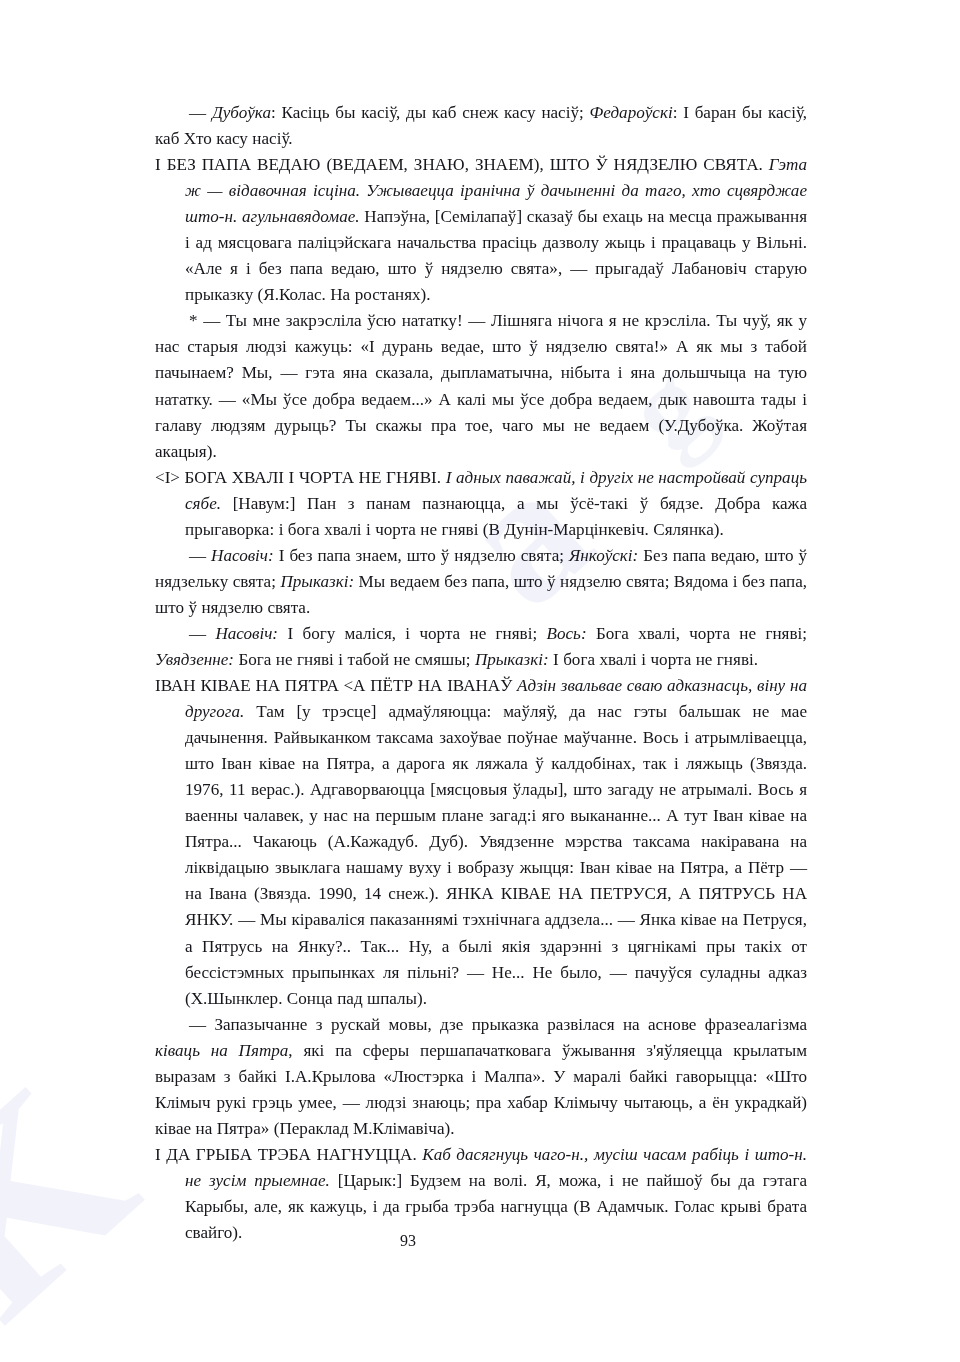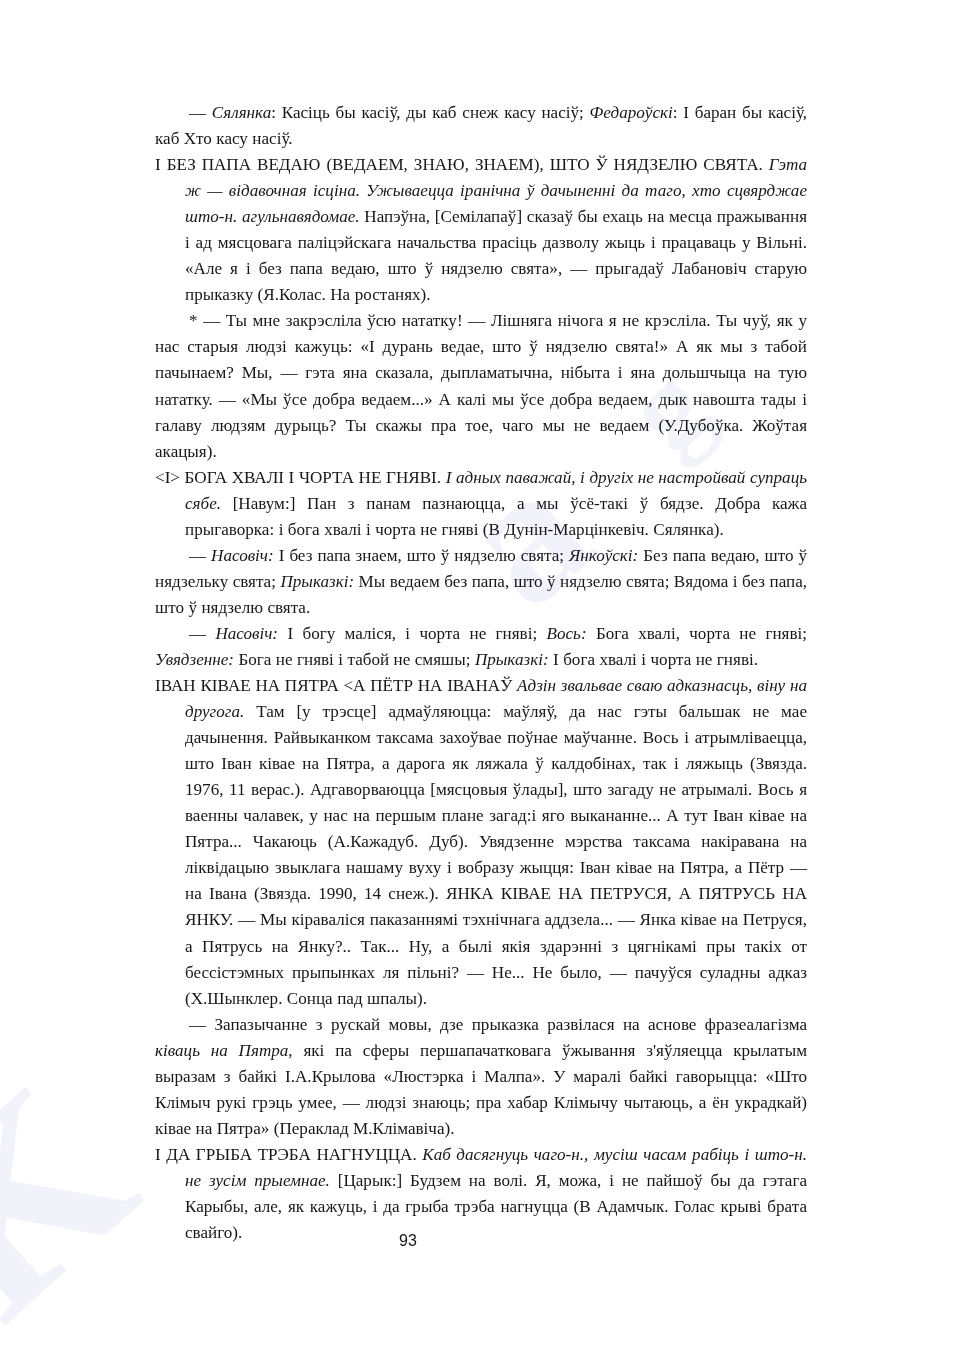--- a/index.html
+++ b/index.html
@@ -86,39 +86,39 @@
 
   i, .it { font-style: italic; }
 
   .pagenum {
     position: absolute;
     left: 0;
     top: 1232px;
     width: 816px;
     text-align: center;
     font-size: 16px;
-    font-family: Liberation Sans, sans-serif;
+    font-family: Liberation Serif, serif;
     color: #16161c;
     z-index: 2;
   }
 </style>
 </head>
 <body>
 
 <div class="page">
 
   <div class="watermark">
     <div class="wm-text wm-a">K</div>
     <div class="wm-text wm-b">a</div>
     <div class="wm-text wm-c">g</div>
   </div>
 
   <div class="textblock">
 
-    <p class="para p-dash"><span>— </span><i class="it">Сялянка</i><span>: Касіць бы касіў, ды каб снеж касу насіў; </span><i class="it">Федароўскі</i><span>: І баран бы касіў, каб Хто касу насіў.</span></p>
+    <p class="para p-dash"><span>— </span><i class="it">Дубоўка</i><span>: Касіць бы касіў, ды каб снеж касу насіў; </span><i class="it">Федароўскі</i><span>: І баран бы касіў, каб Хто касу насіў.</span></p>
 
     <p class="para p-hang"><span>І БЕЗ ПАПА ВЕДАЮ (ВЕДАЕМ, ЗНАЮ, ЗНАЕМ), ШТО Ў НЯДЗЕЛЮ СВЯТА. </span><i class="it">Гэта ж — відавочная ісціна. Ужываецца іранічна ў дачыненні да таго, хто сцвярджае што-н. агульнавядомае.</i><span> Напэўна, [Семілапаў] сказаў бы ехаць на месца пражывання і ад мясцовага паліцэйскага начальства прасіць дазволу жыць і працаваць у Вільні. «Але я і без папа ведаю, што ў нядзелю свята», — прыгадаў Лабановіч старую прыказку (Я.Колас. На ростанях).</span></p>
 
     <p class="para p-indent"><span>* — Ты мне закрэсліла ўсю нататку! — Лішняга нічога я не крэсліла. Ты чуў, як у нас старыя людзі кажуць: «І дурань ведае, што ў нядзелю свята!» А як мы з табой пачынаем? Мы, — гэта яна сказала, дыпламатычна, нібыта і яна дольшчыца на тую нататку. — «Мы ўсе добра ведаем...» А калі мы ўсе добра ведаем, дык навошта тады і галаву людзям дурыць? Ты скажы пра тое, чаго мы не ведаем (У.Дубоўка. Жоўтая акацыя).</span></p>
 
     <p class="para p-hang"><span>&lt;I&gt; БОГА ХВАЛІ І ЧОРТА НЕ ГНЯВІ. </span><i class="it">І адных паважай, і другіх не настройвай супраць сябе.</i><span> [Навум:] Пан з панам пазнаюцца, а мы ўсё-такі ў бядзе. Добра кажа прыгаворка: і бога хвалі і чорта не гняві (В Дунін-Марцінкевіч. Сялянка).</span></p>
 
     <p class="para p-dash"><span>— </span><i class="it">Насовіч:</i><span> І без папа знаем, што ў нядзелю свята; </span><i class="it">Янкоўскі:</i><span> Без папа ведаю, што ў нядзельку свята; </span><i class="it">Прыказкі:</i><span> Мы ведаем без папа, што ў нядзелю свята; Вядома і без папа, што ў нядзелю свята.</span></p>
 
     <p class="para p-dash"><span>— </span><i class="it">Насовіч:</i><span> І богу маліся, і чорта не гняві; </span><i class="it">Вось:</i><span> Бога хвалі, чорта не гняві; </span><i class="it">Увядзенне:</i><span> Бога не гняві і табой не смяшы; </span><i class="it">Прыказкі:</i><span> І бога хвалі і чорта не гняві.</span></p>

